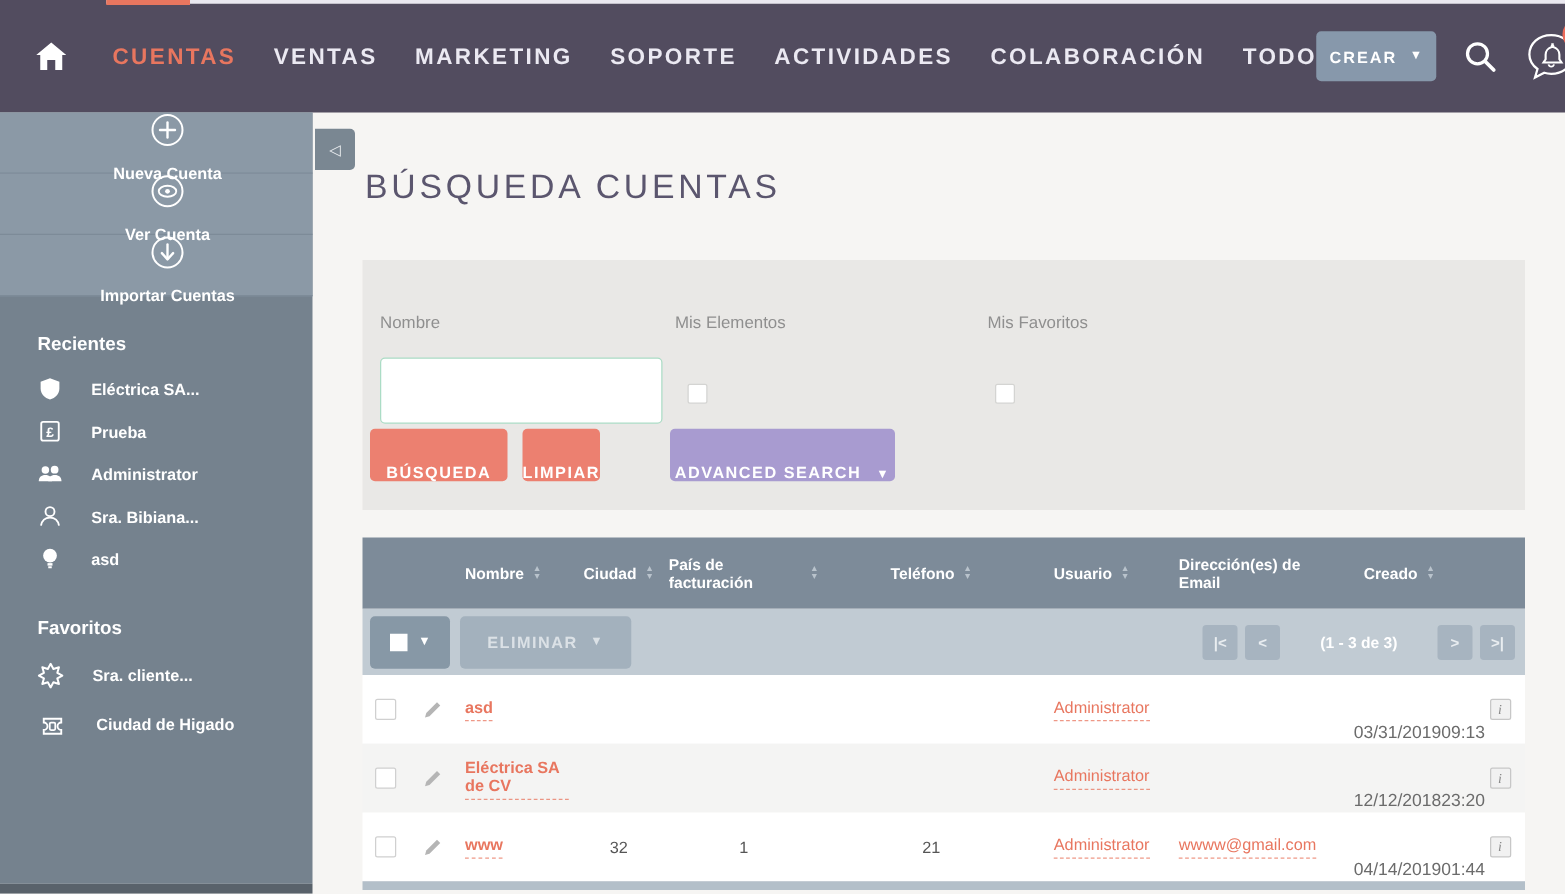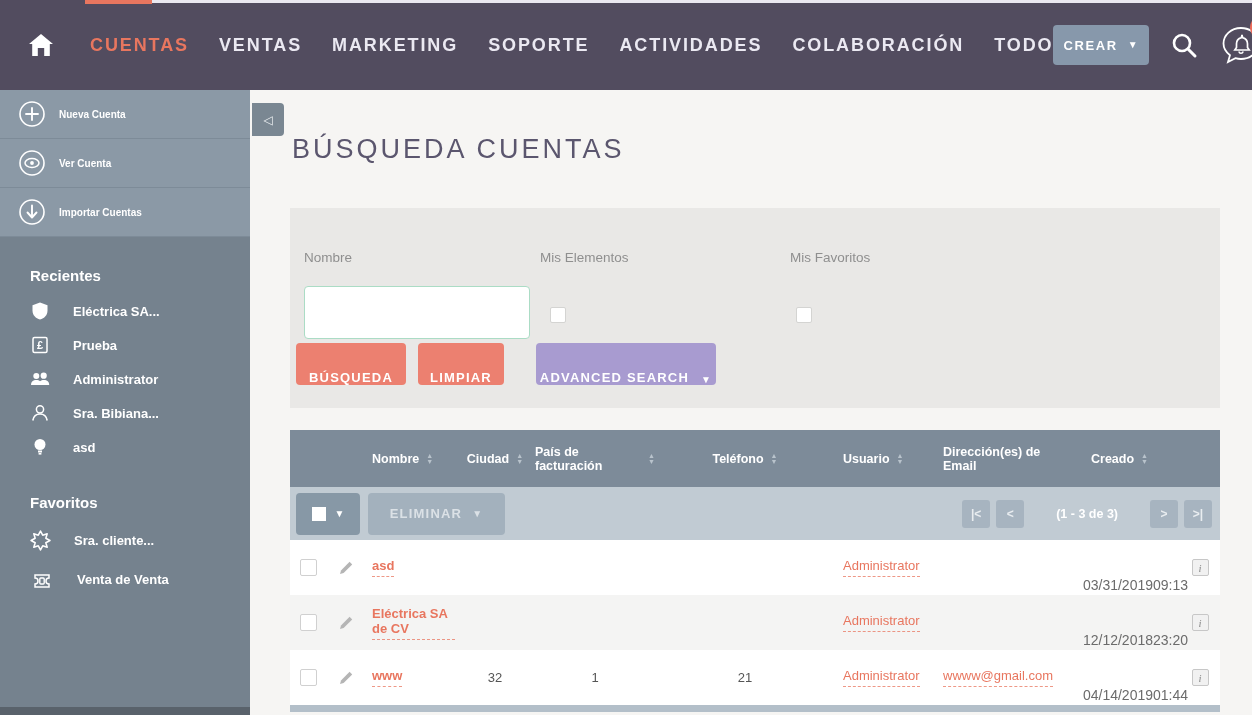--- a/index.html
+++ b/index.html
@@ -38,21 +38,21 @@
     background:#ee6b5a; color:#fff; font-size:11px; font-weight:700;
     display:flex; align-items:center; justify-content:center;
   }
 
   
   .sidebar { position:absolute; top:90px; left:0; width:250px; height:617px; background:#75828e; }
   .sidebar-bottom { position:absolute; top:707px; left:0; width:250px; height:8px; background:#59626b; }
   .side-action {
     height:49px; background:#8b99a6; border-bottom:1px solid #7d8b98;
     display:flex; align-items:center; gap:13px; padding-left:18px;
-    color:#fff; font-size:10px; font-weight:600; cursor:pointer;
+    color:#fff; font-size:13px; font-weight:600; cursor:pointer;flex-direction:column;
   }
   .side-title { color:#fff; font-size:15px; font-weight:700; margin:30px 0 10px 30px; }
   .side-item {
     display:flex; align-items:center; gap:23px; margin-left:30px; height:34px;
     color:#fff; font-size:13px; font-weight:600; cursor:pointer;
   }
   .side-item.fav { height:39px; }
   .collapse-btn {
     position:absolute; left:252px; top:103px; width:32px; height:33px;
     background:#7a8792; border-radius:0 4px 4px 0; cursor:pointer;
@@ -80,21 +80,21 @@
     position:absolute; top:99px; width:16px; height:16px;
     background:#fff; border:1px solid #d4d4d2; border-radius:2px; cursor:pointer;
   }
   .sp-check.c1 { left:260px; } .sp-check.c2 { left:506px; }
   .sp-btn {
     position:absolute; top:135px; height:42px; border:none; border-radius:4px;
     color:#fff; font-family:inherit; font-size:13px; font-weight:700; letter-spacing:1.2px;
     display:flex; align-items:flex-end; justify-content:center; gap:12px; cursor:pointer;
   }
   .btn-search  { left:6px;   width:110px; background:#ec8070; }
-  .btn-clear   { left:128px; width:86px;  background:#ec8070; }
+  .btn-clear   { left:128px; width:62px;  background:#ec8070; }
   .btn-advanced{ left:246px; width:180px; background:#a89bd0; }
 
   
   .thead {
     position:absolute; left:40px; top:340px; width:930px; height:57px;
     background:#7d8b99; display:flex; align-items:center;
   }
   .th { display:flex; align-items:center; color:#fff; font-size:12.5px; font-weight:700; height:100%; }
   .sort { display:flex; flex-direction:column; margin-left:7px; color:#b9c3cc; font-size:7px; line-height:6px; cursor:pointer; }
 
@@ -296,21 +296,21 @@
     </span>
     <span>Sra. cliente...</span>
   </div>
   <div class="side-item fav">
     <span>
       <svg width="24" height="20" viewBox="0 0 22 20">
           <path d="M4 5 H18 V8 A3 3 0 0 0 18 14 V17 H4 V14 A3 3 0 0 0 4 8 Z" fill="none" stroke="#fff" stroke-width="1.5"></path>
           <rect x="8.8" y="8" width="4.4" height="6" rx="1" fill="none" stroke="#fff" stroke-width="1.4"></rect>
         </svg>
     </span>
-    <span>Venta de Venta</span>
+    <span>Ciudad de Higado</span>
   </div>
 </div>
 <div class="sidebar-bottom"></div>
 
 <div class="collapse-btn">
   <span>◁</span>
 </div>
 
 <div class="main">
   <div class="page-title">BÚSQUEDA CUENTAS</div>

